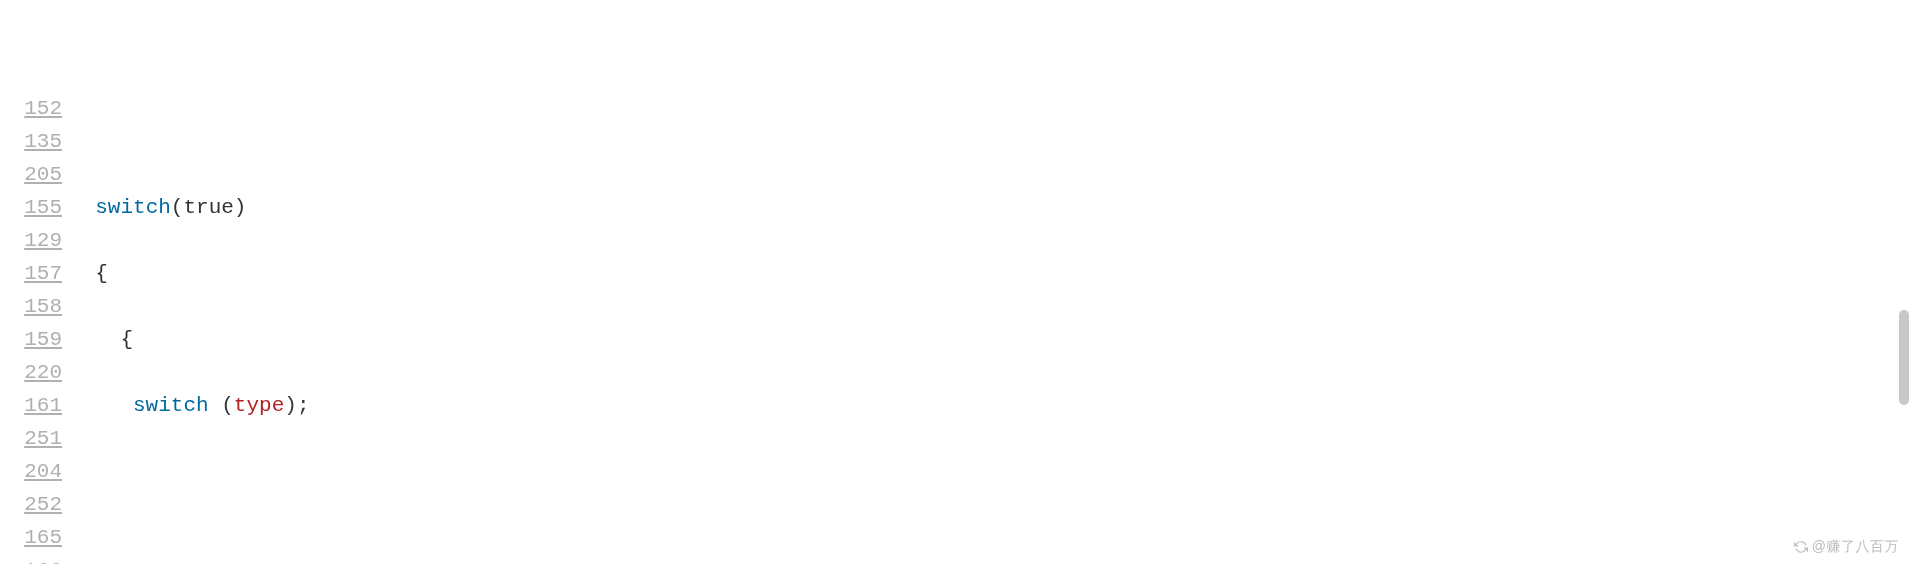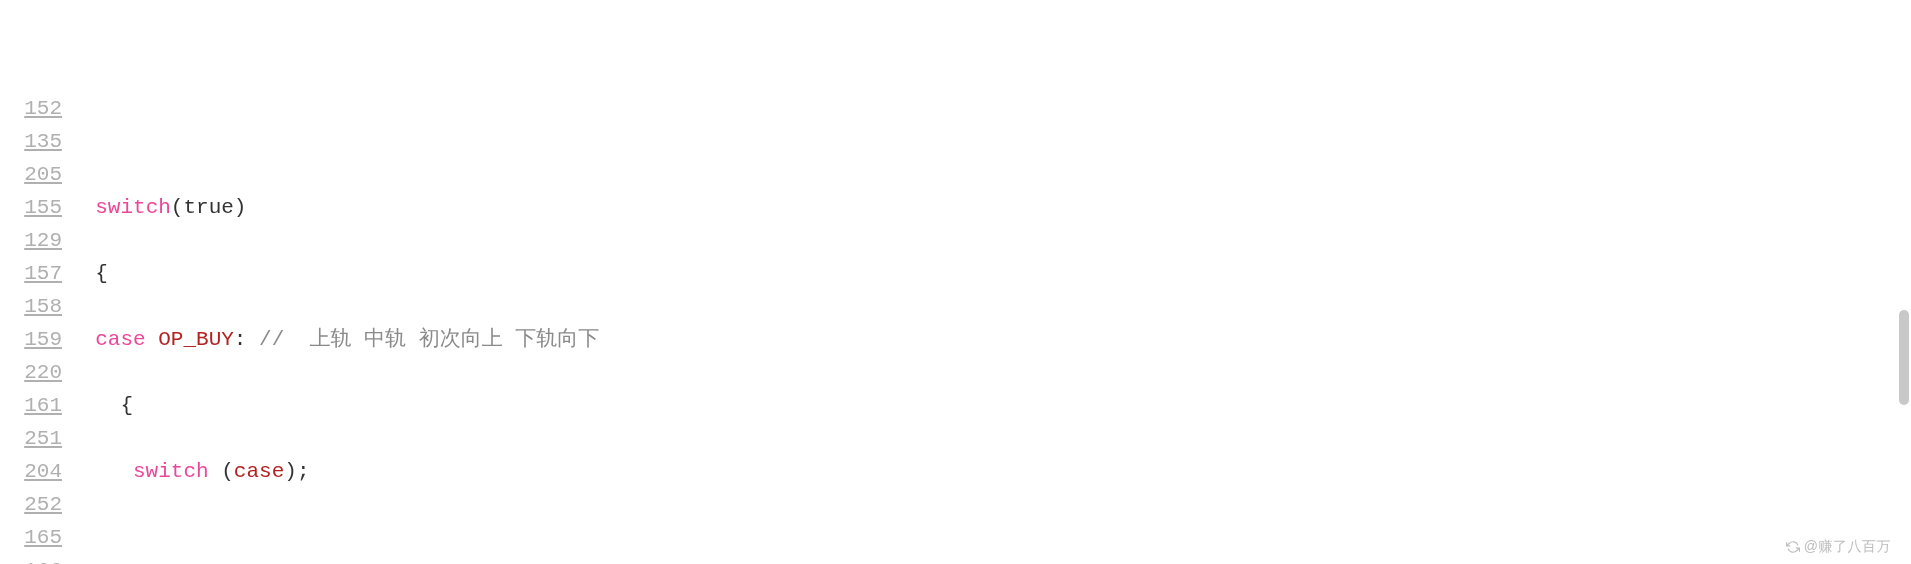--- a/index.html
+++ b/index.html
@@ -29,26 +29,26 @@
     line-height: 33px;
   }
   .gutter div { height: 33px; text-decoration: underline; }
   .code {
     flex: 1;
     color: #333333;
     line-height: 33px;
     overflow: hidden;
   }
   .line { height: 33px; }
-  .kw   { color: #ec4899; }   
+  .kw   { color: #0369a1; }   
   .const{ color: #b22222; }   
   .cmt  { color: #8a8a8a; }   
   .watermark {
     position: absolute;
-    right: 20px;
+    right: 12px;
     bottom: 8px;
     font-size: 14px;
     color: #bdbdbd;
     font-family: sans-serif;
     letter-spacing: 0.5px;
   }
   .watermark svg {
     vertical-align: middle;
     margin-right: 4px;
   }
@@ -66,23 +66,22 @@
 <body>
 
 
 
 <div class="editor">
   <div class="gutter" id="gutter"><div>152</div><div>135</div><div>205</div><div>155</div><div>129</div><div>157</div><div>158</div><div>159</div><div>220</div><div>161</div><div>251</div><div>204</div><div>252</div><div>165</div><div>166</div></div>
   <div class="code">
 <div class="line"><span></span></div>
 <div class="line">  <span class="kw">switch</span><span>(true)</span></div>
 <div class="line"><span>  {</span></div>
-<div class="line">  <span class="kw">case</span><span class="const"> OP_BUY</span><span>: </span><span class="cmt">//  上轨 中轨 初次向上 下轨向下</span></div>
 <div class="line"><span>    {</span></div>
-<div class="line">     <span class="kw">switch</span><span> (</span><span class="const">case</span><span>);</span></div>
+<div class="line">     <span class="kw">switch</span><span> (</span><span class="const">type</span><span>);</span></div>
 
 
 
 
 
 
 
 
 
 

